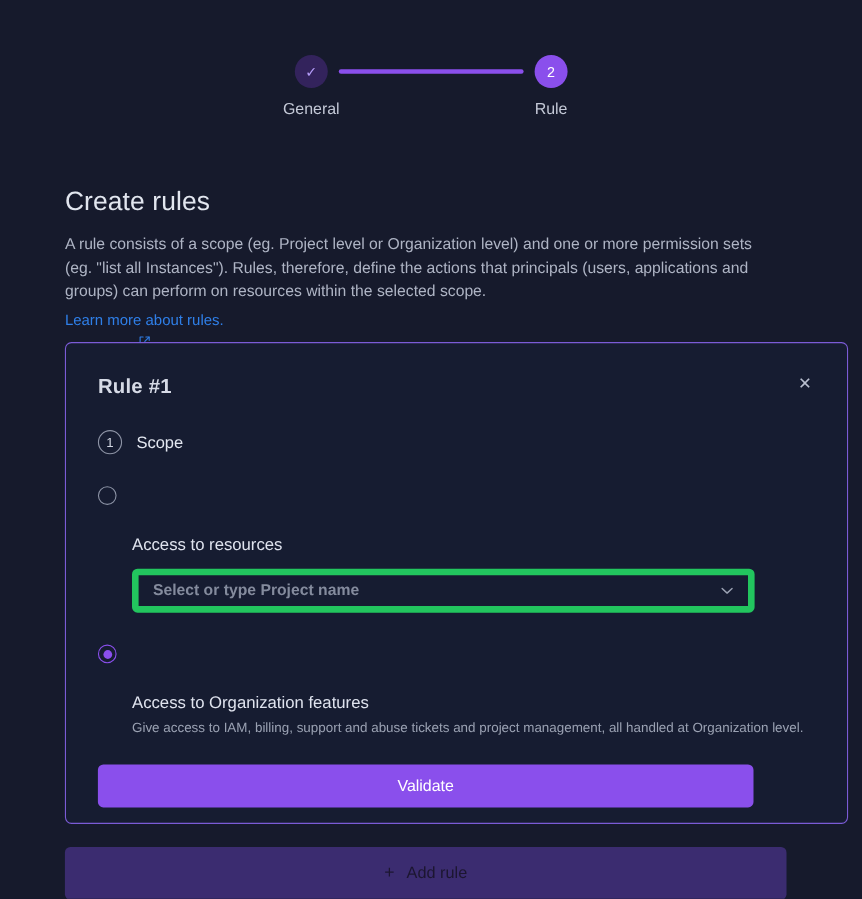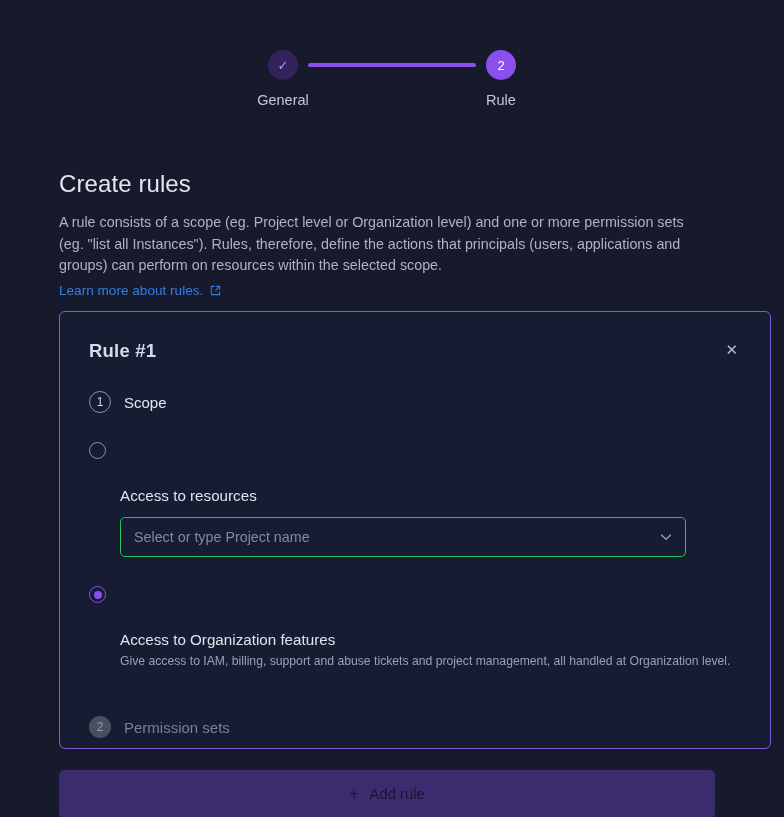--- a/index.html
+++ b/index.html
@@ -98,20 +98,21 @@
     width: 640px;
   }
   .learn-link {
     display: inline-flex;
     align-items: center;
     gap: 7px;
     margin-top: 6px;
     font-size: 13.6px;
     color: #2f7fe8;
     text-decoration: none;
+    flex-direction: column;
   }
   .ext-icon { display: inline-block; line-height: 0; }
 
   
   .rule-card {
     position: absolute;
     left: 59px;
     top: 311px;
     width: 712px;
     height: 438px;
@@ -195,27 +196,28 @@
     margin-top: 5px;
     font-size: 12.2px;
     line-height: 16px;
     color: #9aa1b2;
   }
 
   .select-box {
     margin-top: 13px;
     width: 566px;
     height: 40px;
-    border: 1px solid #22c55e;
+    border: 6px solid #22c55e;
     border-radius: 5px;
     background: transparent;
     display: flex;
     align-items: center;
     padding: 0 13px;
     cursor: pointer;
+    font-weight: bold;
   }
   .select-placeholder {
     flex: 1;
     font-size: 14.3px;
     color: #848b9d;
   }
   .chev { line-height: 0; color: #9aa1b2; }
 
   
   .validate-btn {
@@ -323,20 +325,21 @@
 
     
     <div class="option">
       <div class="radio checked"></div>
       <div class="option-body">
         <div class="option-title">Access to Organization features</div>
         <div class="option-desc">Give access to IAM, billing, support and abuse tickets and project management, all handled at Organization level.</div>
       </div>
     </div>
 
+    <button class="validate-btn">Validate</button>
 
     
     <div class="section-head last">
       <div class="badge filled">2</div>
       <div class="section-title muted">Permission sets</div>
     </div>
 
   </div>
 
   <button class="add-rule">

